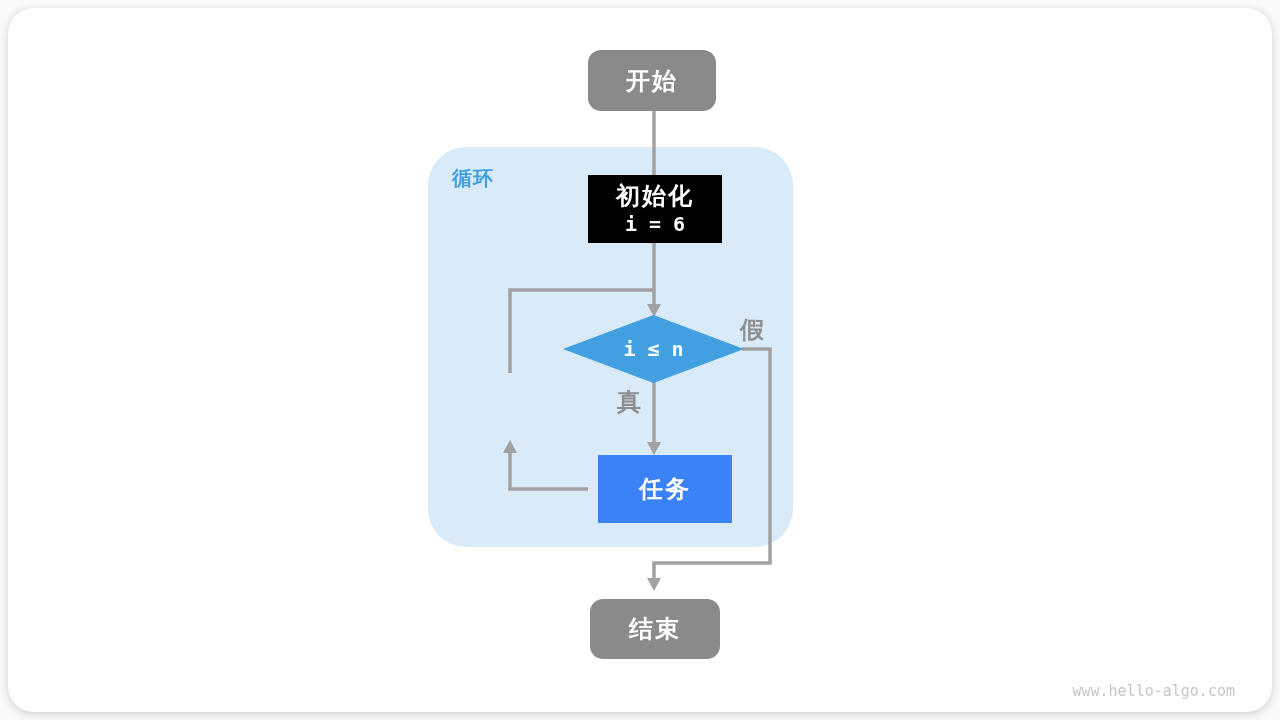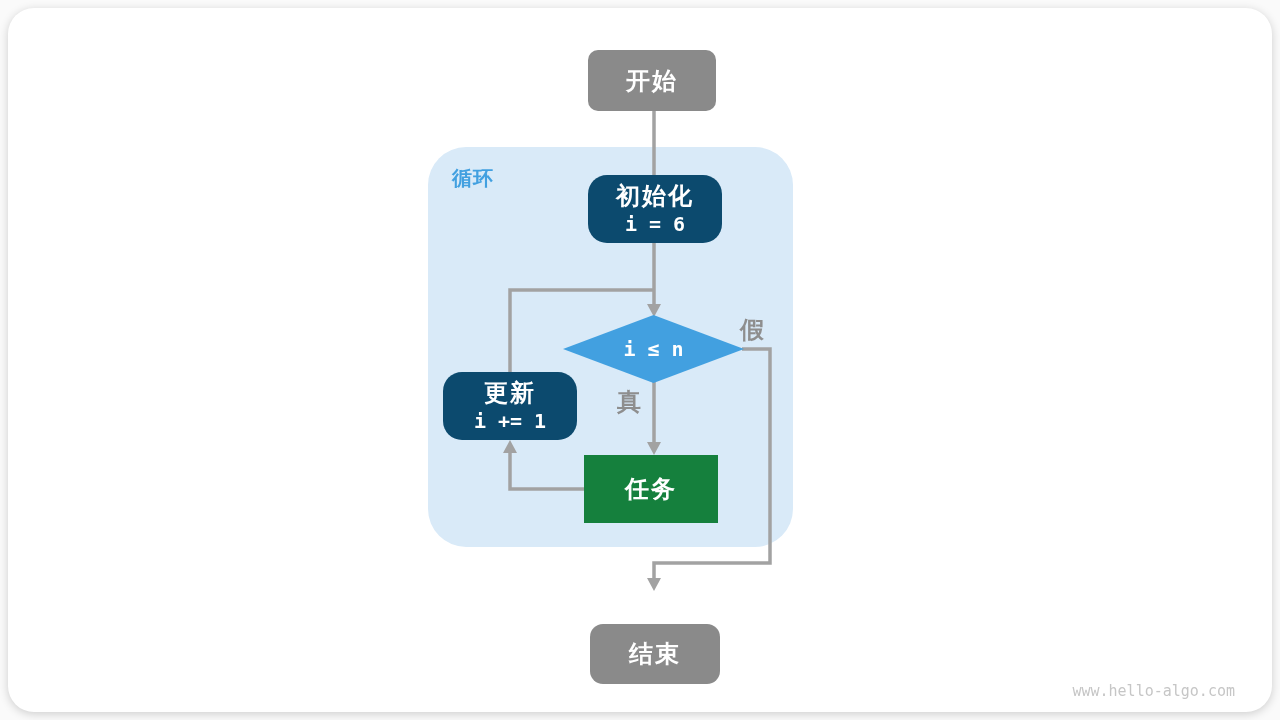--- a/index.html
+++ b/index.html
@@ -27,26 +27,26 @@
   svg.connectors polygon { fill: #a2a2a2; }
   
   .node {
     position: absolute; display: flex; flex-direction: column;
     align-items: center; justify-content: center;
     color: #ffffff; text-align: center;
   }
   .node .cn { font-size: 24px; font-weight: 600; letter-spacing: 2px; line-height: 1.25; }
   .node .code { font-family: "DejaVu Sans Mono", "Liberation Mono", monospace; font-size: 20px; font-weight: bold; line-height: 1.3; }
   .node-terminal { background: #8a8a8a; border-radius: 13px; }
-  .node-start { left: 588px; top: 50px; width: 128px; height: 61px; border-radius: 10px; }
-  .node-end   { left: 590px; top: 624px; width: 130px; height: 60px; }
-  .node-process-blue { background: #0c4a6e; border-radius: 19px; }
+  .node-start { left: 588px; top: 50px; width: 128px; height: 61px; }
+  .node-end   { left: 590px; top: 599px; width: 130px; height: 60px; }
+  .node-process-blue { background: #000000; }
   .node-init   { left: 588px; top: 175px; width: 134px; height: 68px; }
   .node-update { left: 443px; top: 372px; width: 134px; height: 68px; }
-  .node-task   { left: 584px; top: 455px; width: 134px; height: 68px; background: #15803d; }
+  .node-task   { left: 598px; top: 455px; width: 134px; height: 68px; background: #3b82f6; }
   .node-diamond {
     left: 563px; top: 315px; width: 181px; height: 68px;
     background: #42a0e0;
     clip-path: polygon(50% 0%, 100% 50%, 50% 100%, 0% 50%);
   }
   .edge-label {
     position: absolute; color: #8e8e8e; font-size: 24px; font-weight: bold;
   }
   .edge-label-true  { left: 617px; top: 386px; }
   .edge-label-false { left: 740px; top: 314px; }
@@ -85,24 +85,20 @@
 
   <div class="node node-process-blue node-init">
     <span class="cn">初始化</span>
     <span class="code">i = 6</span>
   </div>
 
   <div class="node node-diamond">
     <span class="code">i ≤ n</span>
   </div>
 
-  <div class="node node-process-blue node-update">
-    <span class="cn">更新</span>
-    <span class="code">i += 1</span>
-  </div>
 
   <div class="node node-task">
     <span class="cn">任务</span>
   </div>
 
   <div class="node node-terminal node-end">
     <span class="cn">结束</span>
   </div>
 
   <div class="edge-label edge-label-true">真</div>

